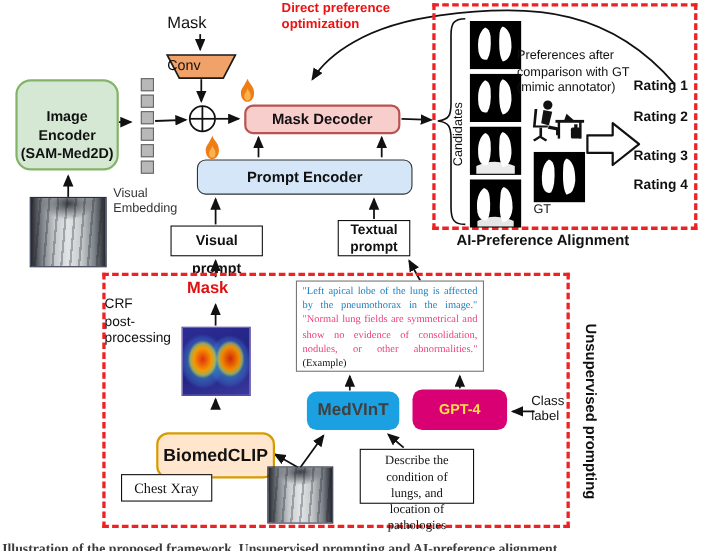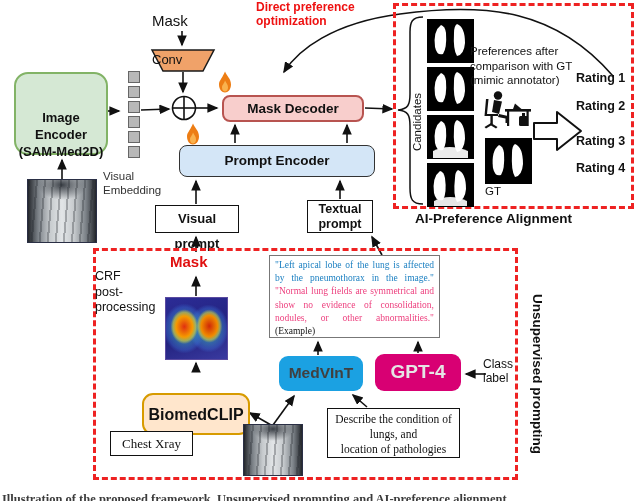--- a/index.html
+++ b/index.html
@@ -5,38 +5,38 @@
   html,body{margin:0;padding:0;background:#fff;}
   #canvas{position:relative;width:640px;height:501px;background:#fff;overflow:hidden;
           font-family:"Liberation Sans",sans-serif;color:#111;}
   .abs{position:absolute;}
   .ctr{}
   .bold{font-weight:bold;}
   svg{display:block;}
   
   .node{box-sizing:border-box;border-radius:8px;text-align:center;}
   .enc{left:14px;top:72px;width:94px;height:83px;background:#d5e8d4;border:2px solid #82b366;border-radius:14px;
-       font-weight:bold;font-size:13px;line-height:17px;padding-top:35px;}
+       font-weight:bold;font-size:13px;line-height:17px;padding-top:23px;}
   .mdec{left:222px;top:95px;width:142px;height:27px;background:#f8cecc;border:2px solid #b85450;
         font-weight:bold;font-size:13.5px;line-height:24px;}
   .penc{left:179px;top:145px;width:196px;height:32px;background:#d4e6f7;border:1.6px solid #333;
         font-weight:bold;font-size:13.5px;line-height:29px;}
   .vprompt{left:155px;top:205px;width:84px;height:28px;background:#fff;border:1.2px solid #111;border-radius:0;
         font-weight:bold;font-size:13px;line-height:25px;word-spacing:5px;}
   .tprompt{left:307px;top:200px;width:66px;height:33px;background:#fff;border:1.6px solid #111;border-radius:0;
         font-weight:bold;font-size:12.5px;line-height:15px;padding-top:1px;}
   .bioclip{left:142px;top:393px;width:108px;height:42px;background:#ffe6cc;border:2px solid #d79b00;border-radius:11px;
         font-weight:bold;font-size:16px;line-height:39px;}
   .chestbox{left:110px;top:431px;width:83px;height:25px;background:#fff;border:1.4px solid #111;border-radius:0;
         font-family:"Liberation Serif",serif;font-size:13px;line-height:23px;}
   .medvint{left:279px;top:356px;width:84px;height:35px;background:#1ba1e2;border-radius:9px;color:#404040;
         font-weight:bold;font-size:15.5px;line-height:34px;}
-  .gpt4{left:375px;top:354px;width:86px;height:37px;background:#d80073;border-radius:9px;color:#e5e5e5;
-        font-weight:bold;font-size:19px;line-height:36px;}
-  .descbox{left:327px;top:408px;width:133px;height:50px;background:#fff;border:1.4px solid #111;border-radius:0;
+  .gpt4{left:375px;top:354px;width:86px;height:37px;background:#d80073;border-radius:9px;color:#fde047;
+        font-weight:bold;font-size:13px;line-height:36px;}
+  .descbox{left:327px;top:408px;width:104px;height:50px;background:#fff;border:1.4px solid #111;border-radius:0;
         font-family:"Liberation Serif",serif;font-size:11.5px;line-height:14.8px;padding-top:3px;}
   .exbox{left:269px;top:255px;width:171px;height:83px;background:#fff;border:1.5px solid #777;border-radius:0;
         font-family:"Liberation Serif",serif;font-size:9.5px;line-height:13.2px;padding:3px 5px;text-align:justify;}
   .ex-blue{color:#1a7fc1;}
   .ex-pink{color:#ed3e7d;}
   .ex-black{color:#111;}
   
   .dashbox{box-sizing:border-box;border:3px dashed #ee2222;}
   
   .sq{left:128px;width:12px;height:12px;background:#b8b8b8;border:1px solid #666;box-sizing:border-box;}

